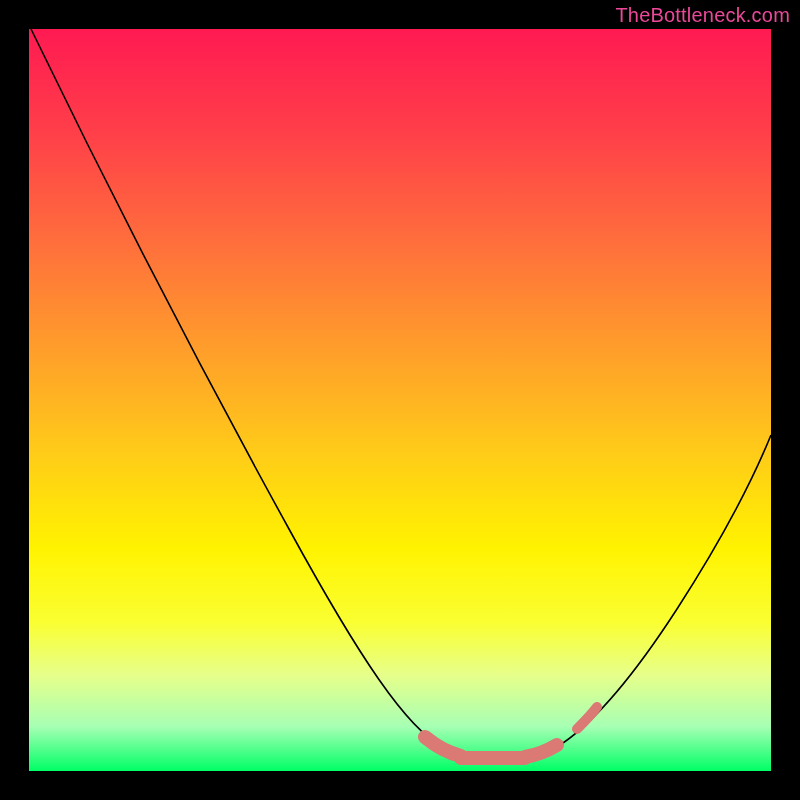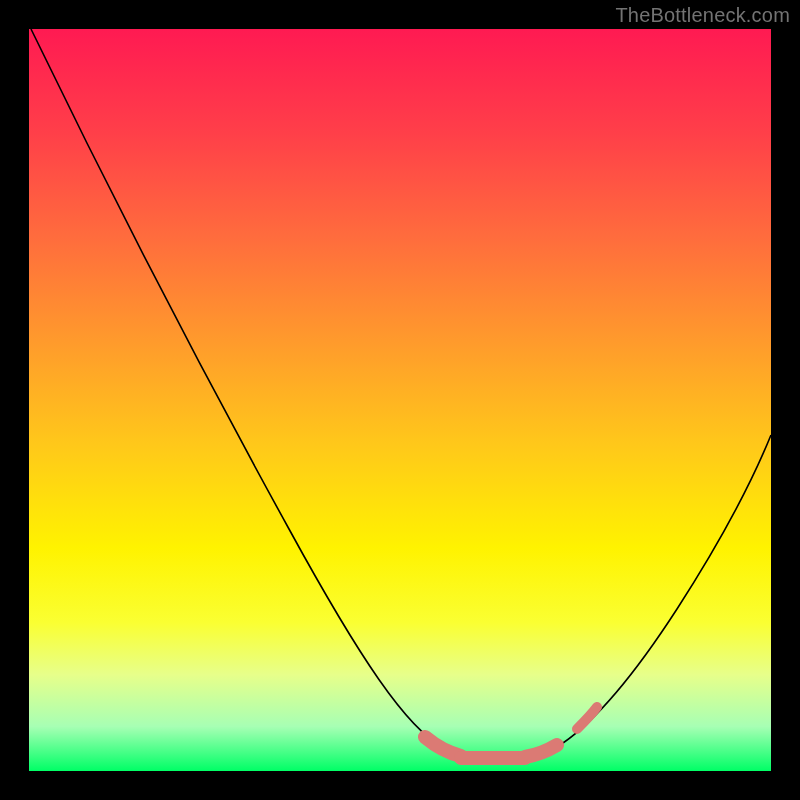--- a/index.html
+++ b/index.html
@@ -13,21 +13,21 @@
   }
   .stage {
     position: relative;
     width: 800px;
     height: 800px;
   }
   .watermark {
     position: absolute;
     top: 4px;
     right: 10px;
-    color: #737373;
+    color: #ec4899;
     font-size: 20px;
     font-weight: 400;
     letter-spacing: 0.2px;
     z-index: 10;
   }
   .plot-area {
     position: absolute;
     left: 29px;
     top: 29px;
     width: 742px;

